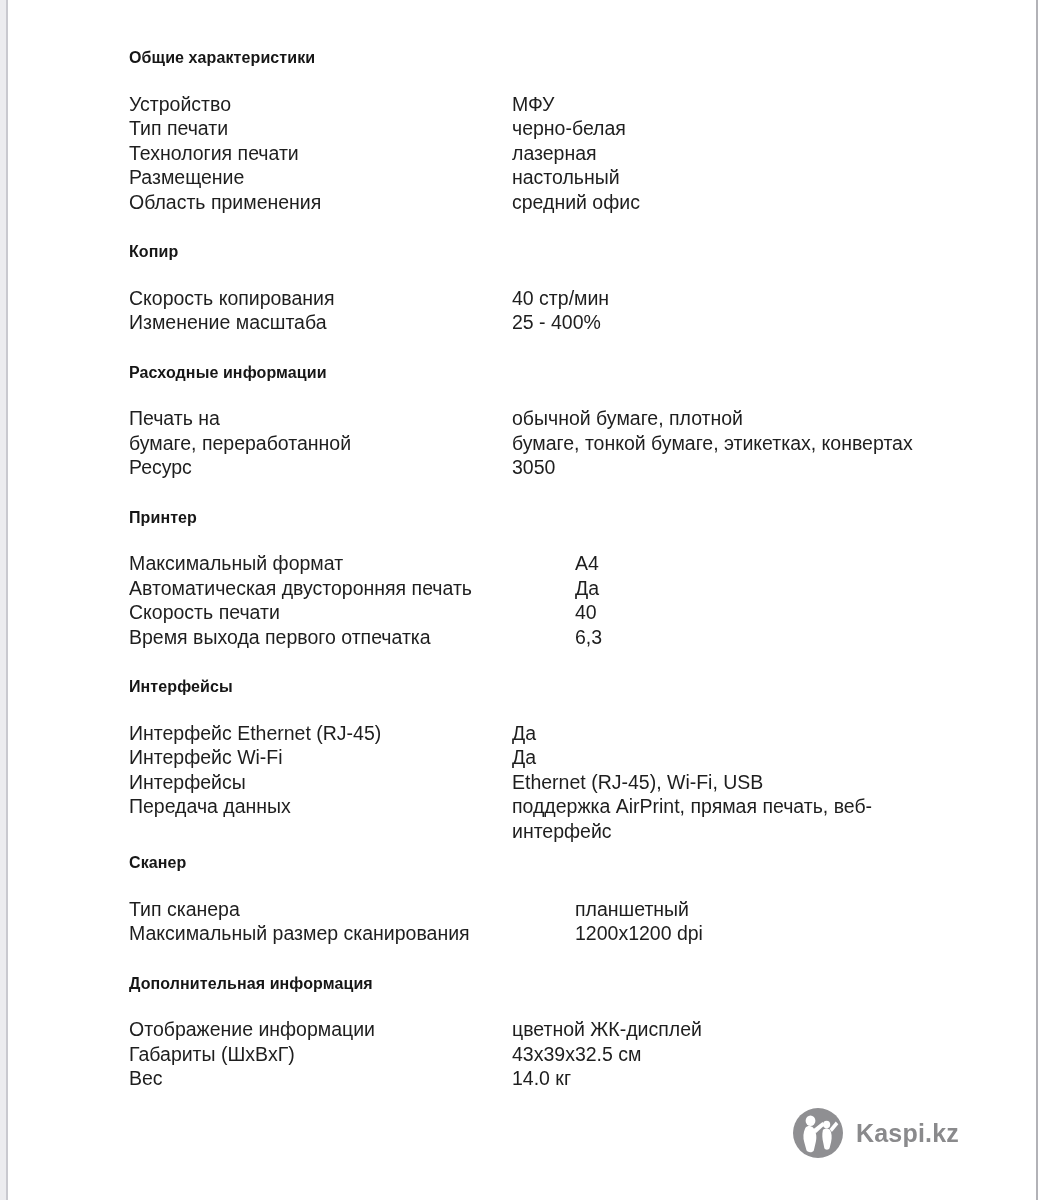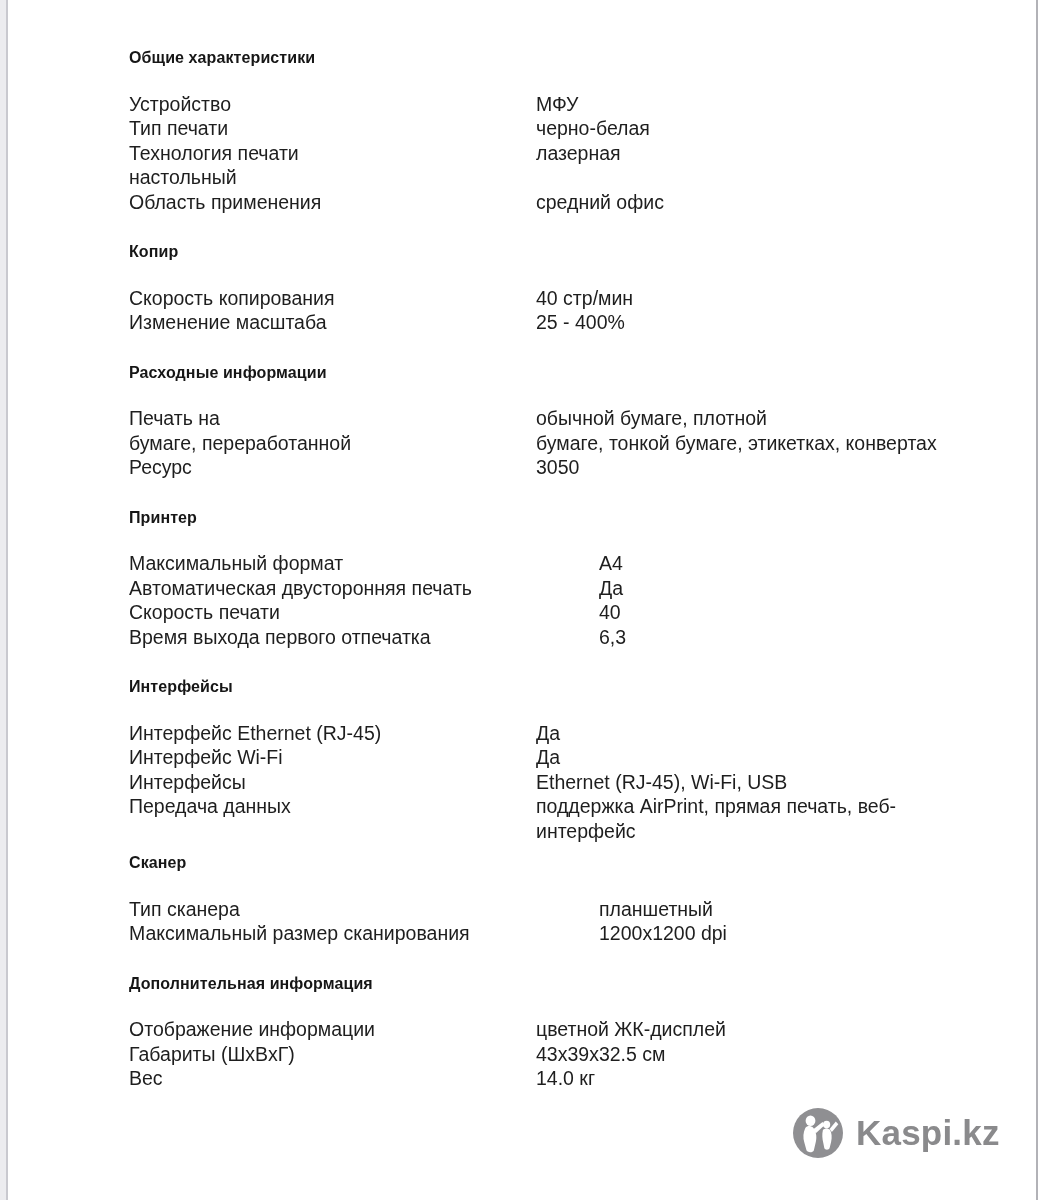--- a/index.html
+++ b/index.html
@@ -35,38 +35,37 @@
     font-weight: 700;
     line-height: 24.5px;
     color: #161616;
     margin-bottom: 21px;
     letter-spacing: 0.1px;
   }
   .rows { display: block; }
   .row {
     display: grid;
     grid-template-columns: 383px 1fr;
-    gap: 24px;
   }
   .section.cols-b .row { grid-template-columns: 446px 1fr; }
   .row .label, .row .value {
     font-size: 19.5px;
     line-height: 24.5px;
     white-space: pre-line;
   }
   .footer-logo {
     position: absolute;
     left: 793px; top: 1108px;
     display: flex;
     align-items: center;
     gap: 13px;
   }
   .logo-circle { width: 50px; height: 50px; display: block; }
   .logo-text {
-    font-size: 35px;
+    font-size: 25px;
     font-weight: 700;
     color: #8a8a8c;
     letter-spacing: 0.2px;
     line-height: 50px;
   }
 </style>
 </head>
 <body>
 
 <div class="left-edge"></div>
@@ -83,20 +82,21 @@
       </div>
       <div class="row">
         <span class="label">Тип печати</span>
         <span class="value">черно-белая</span>
       </div>
       <div class="row">
         <span class="label">Технология печати</span>
         <span class="value">лазерная</span>
       </div>
       <div class="row">
+        <span class="label">Размещение</span>
         <span class="value">настольный</span>
       </div>
       <div class="row">
         <span class="label">Область применения</span>
         <span class="value">средний офис</span>
       </div>
     </div>
   </section>
 
   <section class="section cols-a">

